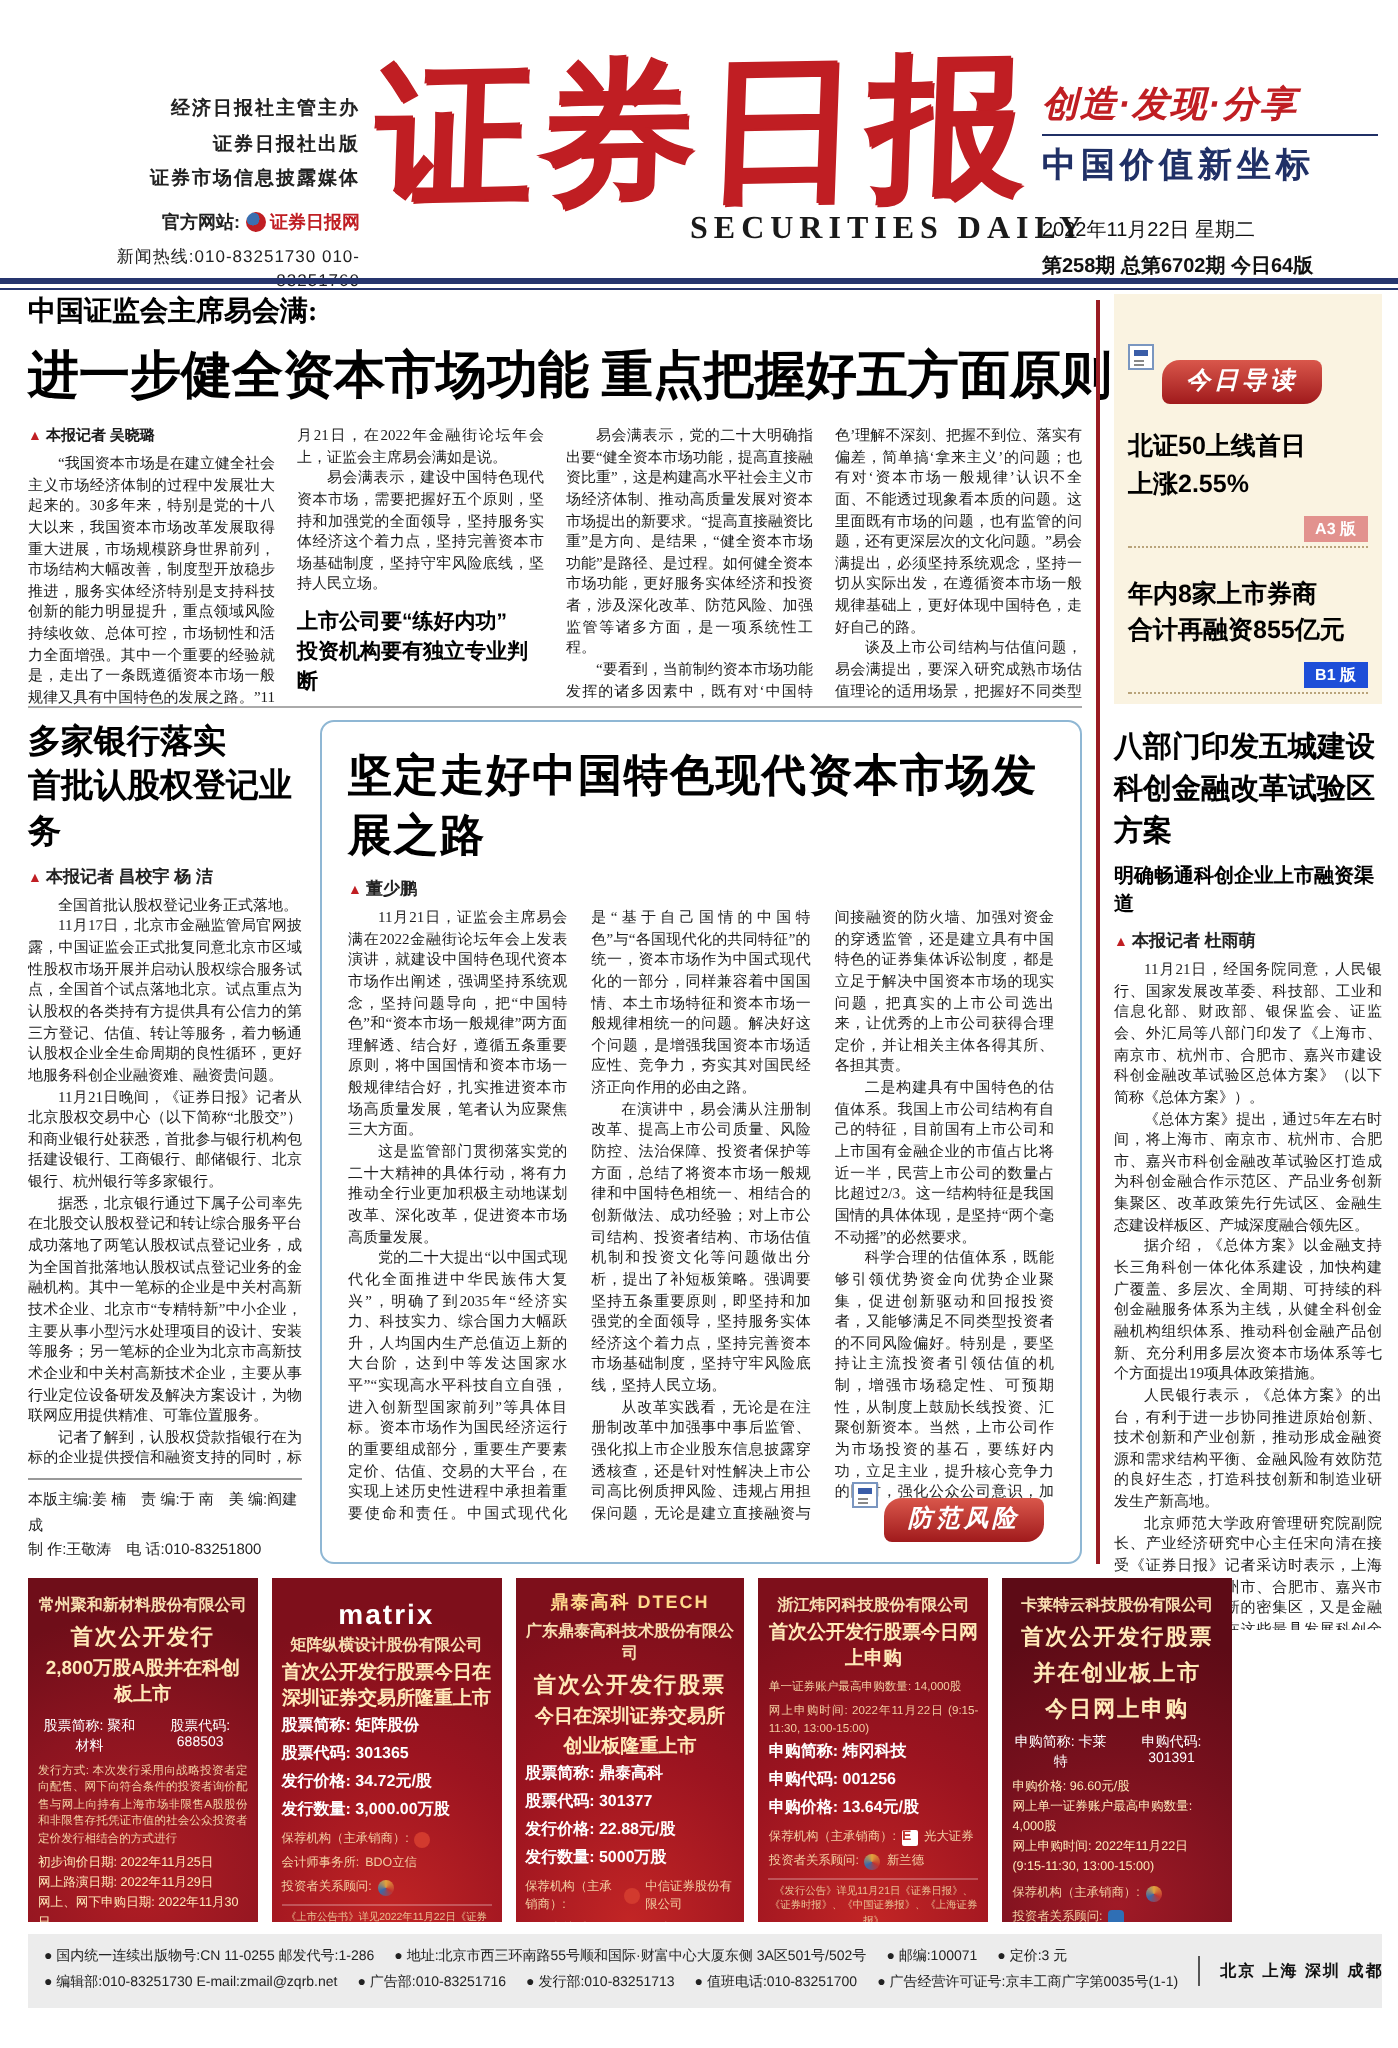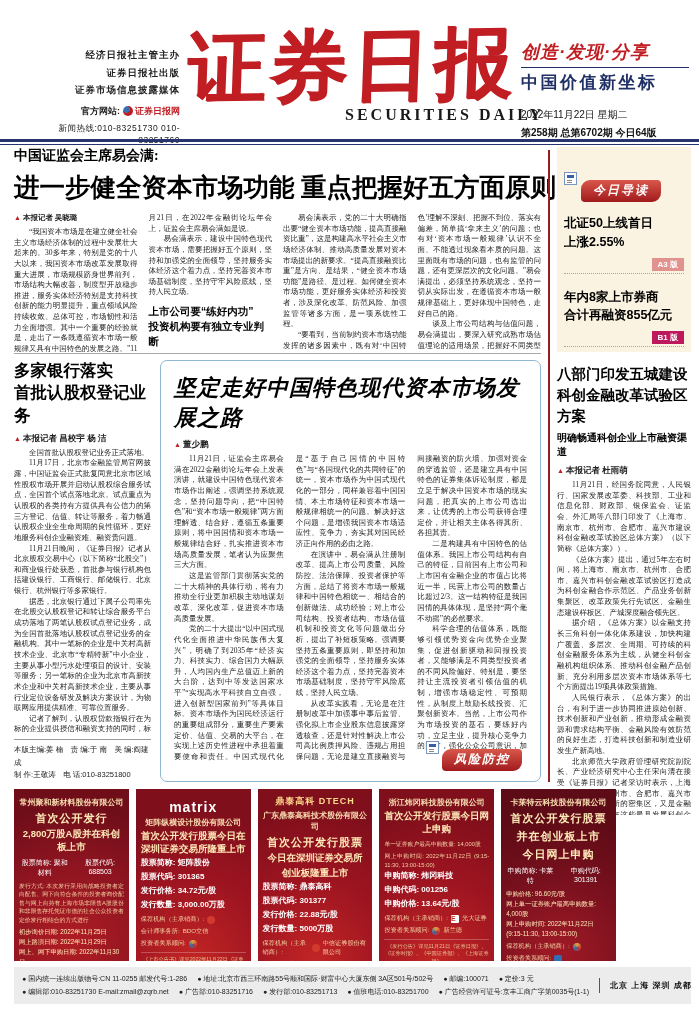--- a/index.html
+++ b/index.html
@@ -41,21 +41,21 @@
   .lead-sub { font-size:10.5px; font-weight:900; color:#000; line-height:1.4; margin:6px 0 5px 0; font-family:"Liberation Sans", sans-serif;}
 
   
   .midrow { position:absolute; left:14px; top:360px; width:527px; height:422px; display:flex; gap:9px; }
   .leftcol { width:137px; display:flex; flex-direction:column; }
   .leftcol h2 { font-size:16.5px; font-weight:900; line-height:1.35; color:#000; font-family:"Liberation Serif", serif; margin-bottom:6px;}
   .leftcol .bodytxt { flex:1; overflow:hidden; }
   .credits { margin-top:4px; padding-top:4px; border-top:1px solid #999; font-size:7.5px; line-height:1.7; color:#222; }
 
   .viewbox { position:relative; flex:1; border:1.5px solid #8fb7d4; border-radius:7px; padding:12px 13px 10px 13px; }
-  .viewbox h2 { font-size:22px; font-weight:900; color:#000; font-family:"Liberation Serif", serif; letter-spacing:1px;font-style:italic; }
+  .viewbox h2 { font-size:22px; font-weight:900; color:#000; font-family:"Liberation Serif", serif; letter-spacing:1px; }
   .viewbox .byline { margin:6px 0 4px 0; }
   .vbody { height:318px; overflow:hidden; column-count:3; column-gap:12px; }
   .stamp { position:absolute; right:18px; bottom:10px; display:flex; align-items:center; gap:3px;}
   .stamp-pill { background:linear-gradient(180deg,#d9574b,#a01a1c); color:#fff; font-weight:900; font-style:italic;
                 font-size:12px; letter-spacing:2px; padding:2px 12px 3px 12px; border-radius:9px 4px 9px 4px;margin-top:25px; }
   .np-icon { width:13px; height:13px; background:#fff; border:1px solid #7a96c0; display:inline-block; position:relative;}
   .np-icon::before { content:""; position:absolute; left:2px; right:2px; top:2px; height:3px; background:#3a5da8;}
   .np-icon::after { content:""; position:absolute; left:2px; right:4px; top:7px; height:1px; background:#888; box-shadow:0 2px 0 #888;}
 
   
@@ -63,21 +63,21 @@
 
   
   .sidebar { position:absolute; left:557px; top:147px; width:134px; height:635px; }
   .daodu { background:#faf3e1; padding:8px 7px 10px 7px; height:205px; }
   .daodu-head { display:flex; align-items:center; gap:4px; margin-bottom:12px;}
   .daodu-item { margin-bottom:14px; }
   .daodu-t { font-size:12.5px; font-weight:900; color:#000; line-height:1.5; font-family:"Liberation Sans", sans-serif;}
   .leader { border-bottom:1.5px dotted #b9a37a; display:flex; justify-content:flex-end; padding-bottom:2px; margin-top:6px;}
   .badge { font-size:8px; color:#fff; padding:1px 6px; font-weight:bold; }
   .badge-a { background:#e2928e; }
-  .badge-b { background:#be185d; }
+  .badge-b { background:#1d4ed8; }
   .fivecity { margin-top:12px; }
   .fivecity h2 { font-size:14.5px; font-weight:900; line-height:1.45; color:#000; font-family:"Liberation Serif", serif;}
   .fivecity h4 { font-size:10px; font-weight:900; color:#000; margin-top:4px; }
   .fivecity .byline { margin-top:6px; }
   .fc-body { height:335px; overflow:hidden; }
 
   
   .ads { position:absolute; left:14px; top:789px; width:602px; height:172px; display:flex; gap:7px; }
   .ad { position:relative; color:#f7ddb0; overflow:hidden; padding:6px 5px; text-align:center; flex:1;
         background:radial-gradient(120% 90% at 50% 100%, #c22525 0%, #9c1420 55%, #7e0f1b 100%); }
@@ -186,21 +186,21 @@
         <p>这是监管部门贯彻落实党的二十大精神的具体行动，将有力推动全行业更加积极主动地谋划改革、深化改革，促进资本市场高质量发展。</p>
         <p>党的二十大提出“以中国式现代化全面推进中华民族伟大复兴”，明确了到2035年“经济实力、科技实力、综合国力大幅跃升，人均国内生产总值迈上新的大台阶，达到中等发达国家水平”“实现高水平科技自立自强，进入创新型国家前列”等具体目标。资本市场作为国民经济运行的重要组成部分，重要生产要素定价、估值、交易的大平台，在实现上述历史性进程中承担着重要使命和责任。中国式现代化是“基于自己国情的中国特色”与“各国现代化的共同特征”的统一，资本市场作为中国式现代化的一部分，同样兼容着中国国情、本土市场特征和资本市场一般规律相统一的问题。解决好这个问题，是增强我国资本市场适应性、竞争力，夯实其对国民经济正向作用的必由之路。</p>
         <p>在演讲中，易会满从注册制改革、提高上市公司质量、风险防控、法治保障、投资者保护等方面，总结了将资本市场一般规律和中国特色相统一、相结合的创新做法、成功经验；对上市公司结构、投资者结构、市场估值机制和投资文化等问题做出分析，提出了补短板策略。强调要坚持五条重要原则，即坚持和加强党的全面领导，坚持服务实体经济这个着力点，坚持完善资本市场基础制度，坚持守牢风险底线，坚持人民立场。</p>
         <p>从改革实践看，无论是在注册制改革中加强事中事后监管、强化拟上市企业股东信息披露穿透核查，还是针对性解决上市公司高比例质押风险、违规占用担保问题，无论是建立直接融资与间接融资的防火墙、加强对资金的穿透监管，还是建立具有中国特色的证券集体诉讼制度，都是立足于解决中国资本市场的现实问题，把真实的上市公司选出来，让优秀的上市公司获得合理定价，并让相关主体各得其所、各担其责。</p>
         <p>二是构建具有中国特色的估值体系。我国上市公司结构有自己的特征，目前国有上市公司和上市国有金融企业的市值占比将近一半，民营上市公司的数量占比超过2/3。这一结构特征是我国国情的具体体现，是坚持“两个毫不动摇”的必然要求。</p>
         <p>科学合理的估值体系，既能够引领优势资金向优势企业聚集，促进创新驱动和回报投资者，又能够满足不同类型投资者的不同风险偏好。特别是，要坚持让主流投资者引领估值的机制，增强市场稳定性、可预期性，从制度上鼓励长线投资、汇聚创新资本。当然，上市公司作为市场投资的基石，要练好内功，立足主业，提升核心竞争力的同时，强化公众公司意识，加强与投资者沟通，与投资者一起确立企业的合理估值水平。</p>
 
       </div>
       <div class="stamp">
         <span class="np-icon"></span>
-        <span class="stamp-pill">风险防控</span>
+        <span class="stamp-pill">防范风险</span>
       </div>
     </section>
   </div>
 
   <div class="red-divider"></div>
 
   <aside class="sidebar">
     <div class="daodu">
       <div class="daodu-head">
         <span class="np-icon"></span>

